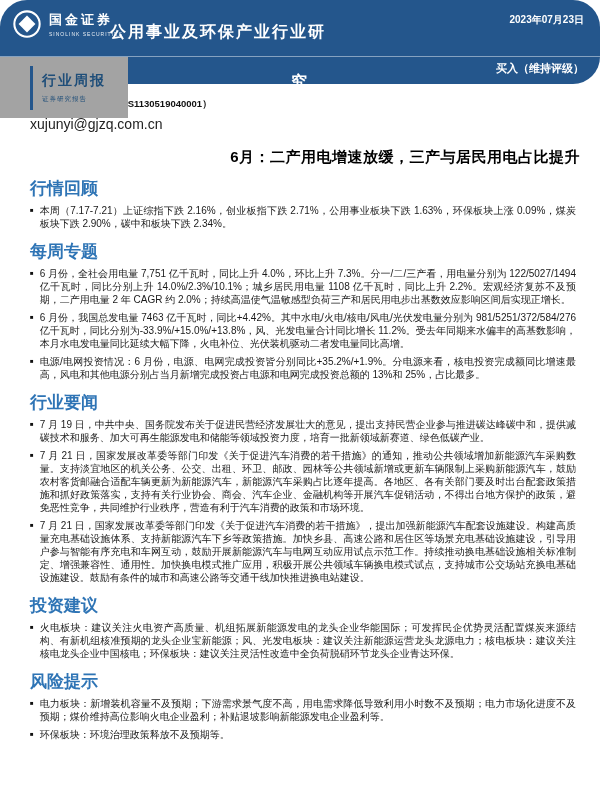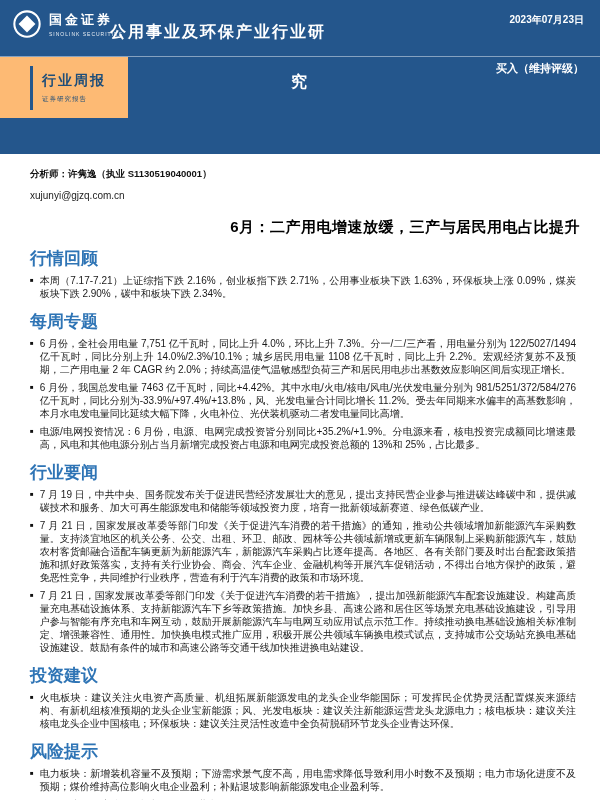--- a/index.html
+++ b/index.html
@@ -1,41 +1,41 @@
 <!DOCTYPE html>
 <html><head>
 <meta charset="utf-8">
 <style>
   html,body{margin:0;padding:0;}
   body{width:600px;height:800px;background:#ffffff;font-family:"Liberation Sans","DejaVu Sans",sans-serif;}
   .page{position:relative;width:600px;height:800px;overflow:hidden;background:#ffffff;}
 
   
-  .header{position:relative;width:100%;height:154px;background:#24568C;color:#ffffff;}
+  .header{position:relative;width:100%;height:84px;background:#24568C;color:#ffffff;border-radius:27px;}
   .hline{position:absolute;left:0;top:56px;width:100%;height:1px;background:rgba(255,255,255,.45);}
   .logo-block{position:absolute;left:12px;top:9px;display:flex;align-items:center;gap:7px;}
   .logo-icon{width:30px;height:30px;display:block;}
   .logo-text{display:flex;flex-direction:column;}
   .logo-name{font-size:13px;font-weight:bold;letter-spacing:3px;}
   .logo-sub{font-size:5px;letter-spacing:1px;margin-top:2px;opacity:.9;}
   .header-date{position:absolute;right:16px;top:13px;font-size:10px;font-weight:bold;}
   .header-title1{position:absolute;left:110px;right:110px;top:22px;font-size:16px;font-weight:bold;letter-spacing:2px;}
   .header-title2{position:absolute;left:140px;right:140px;top:72px;text-align:center;font-size:16px;font-weight:bold;letter-spacing:2px;}
   .header-rating{position:absolute;right:16px;top:61px;font-size:11px;font-weight:bold;}
-  .type-box{position:absolute;left:0;top:57px;width:128px;height:61px;background:#fdba74;display:flex;align-items:center;}
+  .type-box{position:absolute;left:0;top:57px;width:128px;height:61px;background:#a3a3a3;display:flex;align-items:center;}
   .type-vline{width:3px;height:44px;background:#24568C;margin-left:30px;margin-right:9px;flex:0 0 auto;}
   .type-text{display:flex;flex-direction:column;}
   .type-main{color:#1F4E79;font-size:14px;font-weight:bold;letter-spacing:2px;}
   .type-sub{color:#1F4E79;font-size:6.5px;letter-spacing:1px;margin-top:5px;}
 
   
   .analyst{margin:14px 0 0 30px;}
   .analyst-group{font-size:11px;font-weight:bold;color:#111111;margin-bottom:4px;}
   .analyst-line{font-size:9.5px;font-weight:bold;color:#111111;margin-bottom:4px;}
-  .analyst-email{font-size:10px;color:#222222;text-decoration:none;display:inline-block;}
+  .analyst-email{font-size:14px;color:#222222;text-decoration:none;display:inline-block;}
 
   
   .report-title{margin:15px 20px 8px 20px;text-align:right;font-size:15px;font-weight:bold;color:#000000;letter-spacing:.5px;}
   .content{margin:0 24px 0 30px;}
   .section-title{color:#2E74B5;font-size:17px;font-weight:bold;margin:10px 0 4px 0;}
   .bullet-item{display:flex;margin-bottom:5px;}
   .bullet{flex:0 0 auto;font-size:6px;line-height:13px;margin-right:6px;color:#111111;}
   .bullet-text{font-size:10px;line-height:13px;color:#1a1a1a;text-align:justify;}
 </style>
 </head>
@@ -91,21 +91,21 @@
     </div>
 
     <div class="section">
       <div class="section-title">每周专题</div>
       <div class="bullet-item">
         <span class="bullet">■</span>
         <span class="bullet-text">6 月份，全社会用电量 7,751 亿千瓦时，同比上升 4.0%，环比上升 7.3%。分一/二/三产看，用电量分别为 122/5027/1494 亿千瓦时，同比分别上升 14.0%/2.3%/10.1%；城乡居民用电量 1108 亿千瓦时，同比上升 2.2%。宏观经济复苏不及预期，二产用电量 2 年 CAGR 约 2.0%；持续高温使气温敏感型负荷三产和居民用电步出基数效应影响区间后实现正增长。</span>
       </div>
       <div class="bullet-item">
         <span class="bullet">■</span>
-        <span class="bullet-text">6 月份，我国总发电量 7463 亿千瓦时，同比+4.42%。其中水电/火电/核电/风电/光伏发电量分别为 981/5251/372/584/276 亿千瓦时，同比分别为-33.9%/+97.4%/+13.8%，风、光发电量合计同比增长 11.2%。受去年同期来水偏丰的高基数影响，本月水电发电量同比延续大幅下降，火电补位、光伏装机驱动二者发电量同比高增。</span>
+        <span class="bullet-text">6 月份，我国总发电量 7463 亿千瓦时，同比+4.42%。其中水电/火电/核电/风电/光伏发电量分别为 981/5251/372/584/276 亿千瓦时，同比分别为-33.9%/+15.0%/+13.8%，风、光发电量合计同比增长 11.2%。受去年同期来水偏丰的高基数影响，本月水电发电量同比延续大幅下降，火电补位、光伏装机驱动二者发电量同比高增。</span>
       </div>
       <div class="bullet-item">
         <span class="bullet">■</span>
         <span class="bullet-text">电源/电网投资情况：6 月份，电源、电网完成投资皆分别同比+35.2%/+1.9%。分电源来看，核电投资完成额同比增速最高，风电和其他电源分别占当月新增完成投资占电源和电网完成投资总额的 13%和 25%，占比最多。</span>
       </div>
     </div>
 
     <div class="section">
       <div class="section-title">行业要闻</div>
       <div class="bullet-item">

